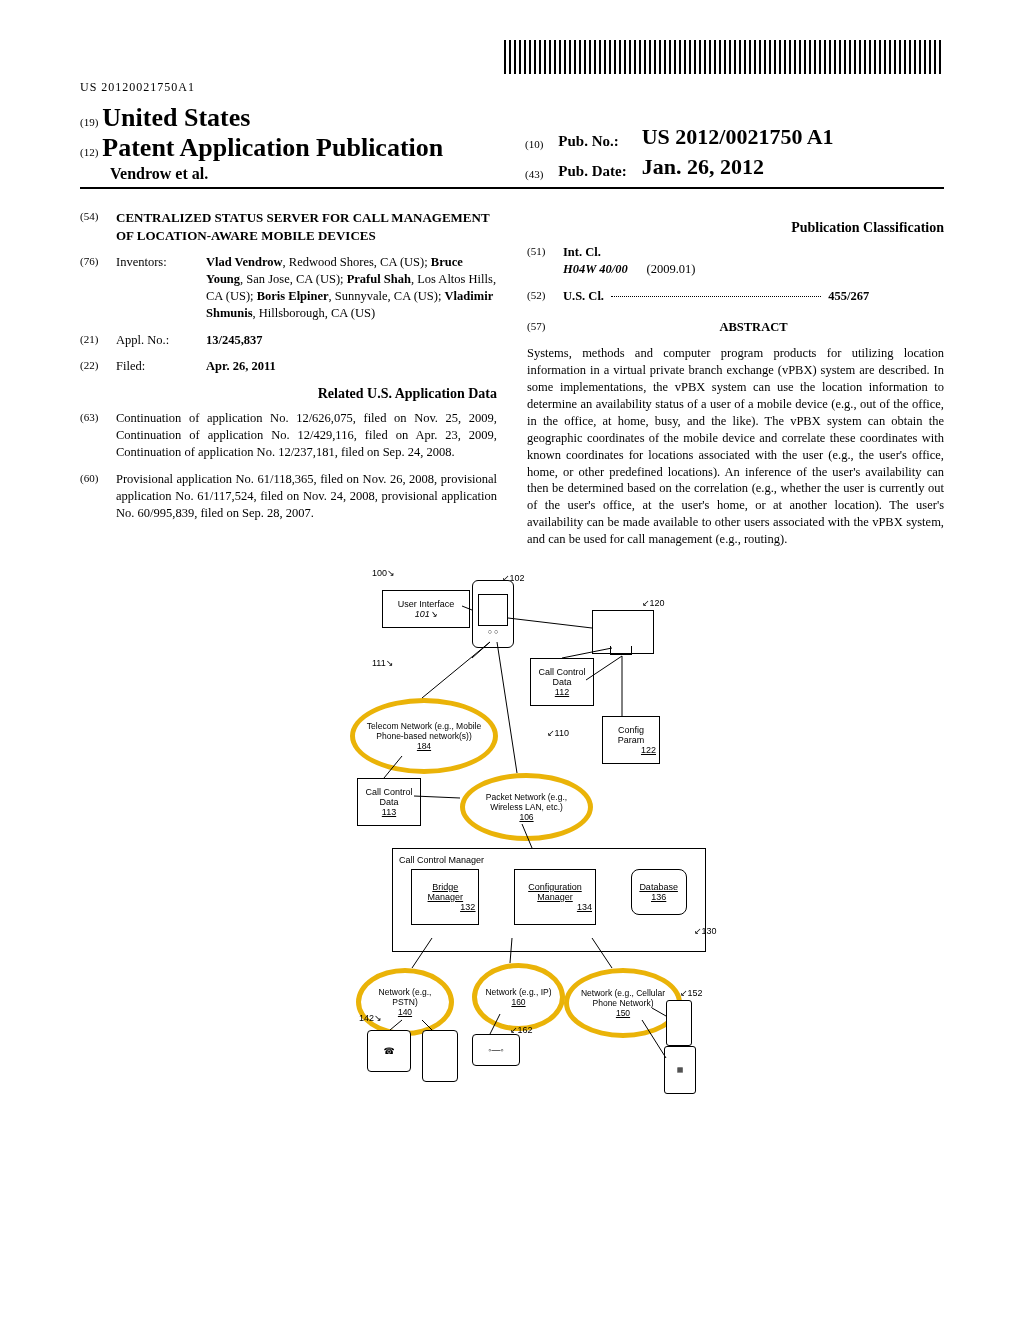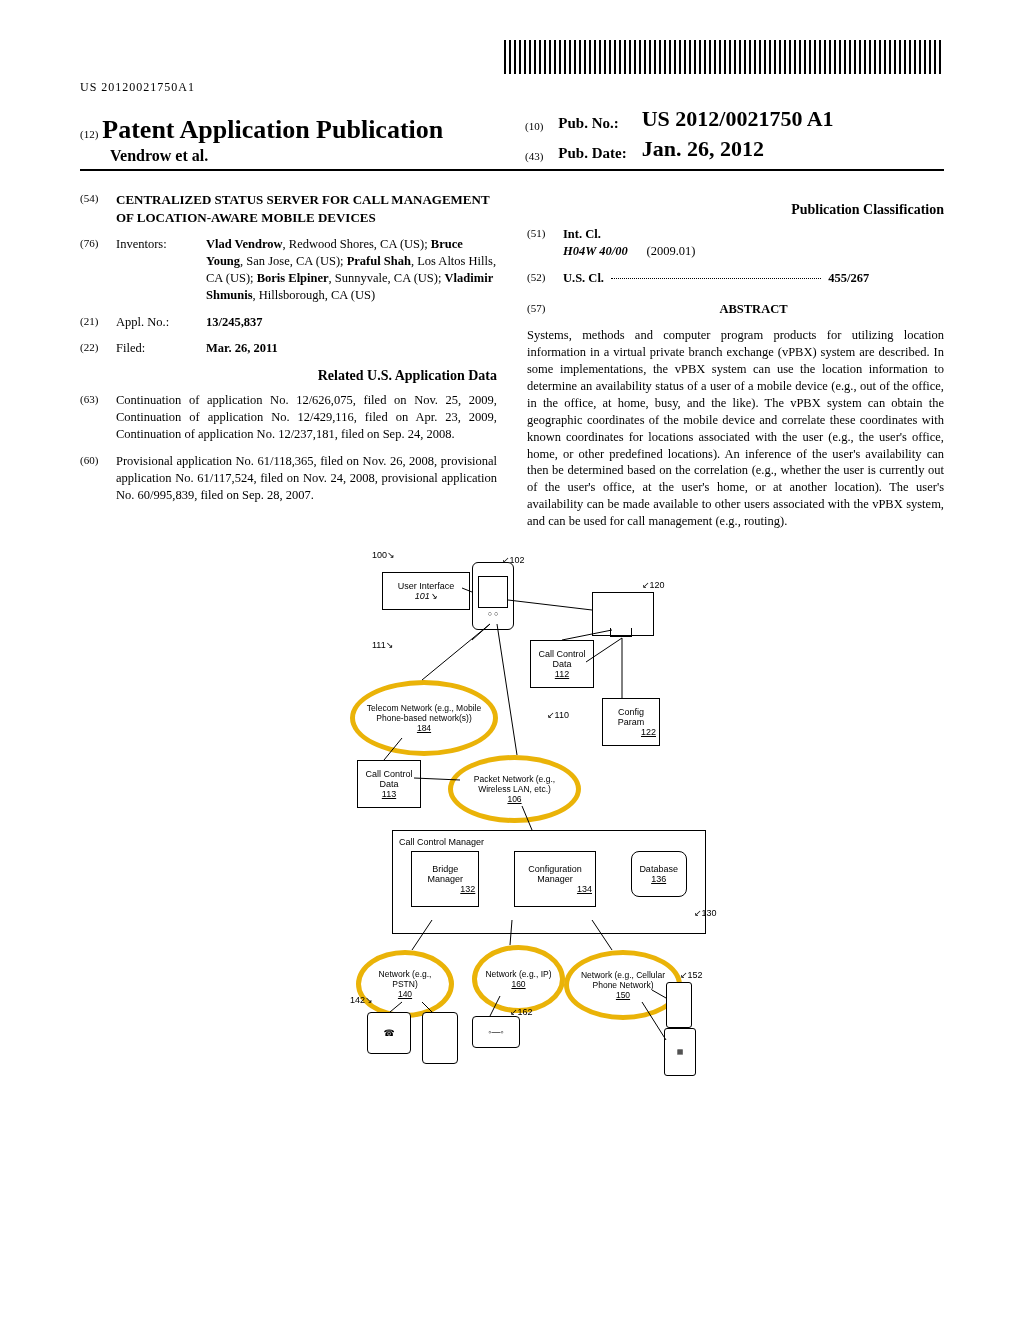--- a/index.html
+++ b/index.html
@@ -176,20 +176,24 @@
 
 <div class="page">
 
   <div class="barcode-row">
     <span class="barcode"></span>
   </div>
   <div class="barcode-num">US 20120021750A1</div>
 
   <div class="header-row">
     <div class="header-left">
+      <div>
+        <span class="sub">(19)</span>
+        <span class="country">United States</span>
+      </div>
       <div>
         <span class="sub">(12)</span>
         <span class="pub-type">Patent Application Publication</span>
       </div>
       <div class="authors-line" style="padding-left:30px;">Vendrow et al.</div>
     </div>
     <div class="header-right">
       <table>
         <tbody>
             <tr>
@@ -223,21 +227,21 @@
 
       <div class="field-row">
         <div class="field-num">(21)</div>
         <div class="field-label">Appl. No.:</div>
         <div class="field-body b">13/245,837</div>
       </div>
 
       <div class="field-row">
         <div class="field-num">(22)</div>
         <div class="field-label">Filed:</div>
-        <div class="field-body b">Mar. 26, 2011</div>
+        <div class="field-body b">Apr. 26, 2011</div>
       </div>
 
       <div class="section-heading">Related U.S. Application Data</div>
 
       <div class="field-row">
         <div class="field-num">(63)</div>
         <div class="field-body" style="text-align:justify;">Continuation of application No. 12/626,075, filed on Nov. 25, 2009, Continuation of application No. 12/429,116, filed on Apr. 23, 2009, Continuation of application No. 12/237,181, filed on Sep. 24, 2008.</div>
       </div>
 
       <div class="field-row">
@@ -317,29 +321,29 @@
       <div class="fbox" style="left:330px;top:148px;width:50px;height:40px;">
         <span>Config Param</span>
         <span class="ul" style="text-align:right;">122</span>
       </div>
 
       <div class="fbox" style="left:85px;top:210px;width:56px;height:40px;">
         <span>Call Control Data</span> 
           <span class="ul">113</span>
       </div>
 
-      <div class="cloud" style="left:176px;top:205px;width:115px;height:50px;">
+      <div class="cloud" style="left:188px;top:205px;width:115px;height:50px;">
         <span>Packet Network (e.g., Wireless LAN, etc.)</span>
         <span class="ul">106</span>
       </div>
 
       
       <div class="fbox" style="left:120px;top:280px;width:300px;height:90px;justify-content:flex-start;align-items:flex-start;text-align:left;padding:6px;">
         <span style="margin-bottom:4px;">Call Control Manager</span>
-        <div style="display:flex;gap:10px;width:100%;justify-content:space-around;">
+        <div style="display:flex;gap:10px;width:100%;justify-content:space-around;text-decoration:underline;">
           <div class="fbox" style="position:relative;width:60px;height:48px;">
             <span>Bridge Manager</span>
               <span class="ul" style="text-align:right;">132</span>
           </div>
           <div class="fbox" style="position:relative;width:74px;height:48px;">
             <span>Configuration Manager</span>
               <span class="ul" style="text-align:right;">134</span>
           </div>
           <div class="cyl" style="position:relative;width:54px;height:44px;">
             <div><span>Database</span><br><span class="ul">136</span></div>
@@ -355,21 +359,21 @@
       </div>
       <div class="cloud" style="left:200px;top:395px;width:75px;height:50px;">
         <span>Network (e.g., IP)</span>
           <span class="ul">160</span>
       </div>
       <div class="cloud" style="left:292px;top:400px;width:100px;height:52px;">
         <span>Network (e.g., Cellular Phone Network)</span>
           <span class="ul">150</span>
       </div>
 
-      <div class="flabel" style="left:78px;top:445px;"><span>142</span>↘</div>
+      <div class="flabel" style="left:87px;top:445px;"><span>142</span>↘</div>
       <div class="flabel" style="left:408px;top:420px;">↙<span>152</span></div>
       <div class="flabel" style="left:238px;top:457px;">↙<span>162</span></div>
 
       
       <div class="fbox" style="left:95px;top:462px;width:36px;height:34px;border-radius:4px;">☎</div>
       <div class="fbox" style="left:150px;top:462px;width:28px;height:44px;border-radius:4px;"></div>
       <div class="fbox" style="left:200px;top:466px;width:40px;height:24px;border-radius:4px;">◦—◦</div>
       <div class="fbox" style="left:394px;top:432px;width:18px;height:38px;border-radius:3px;"></div>
       <div class="fbox" style="left:392px;top:478px;width:24px;height:40px;border-radius:3px;font-size:7px;">▦</div>
 

